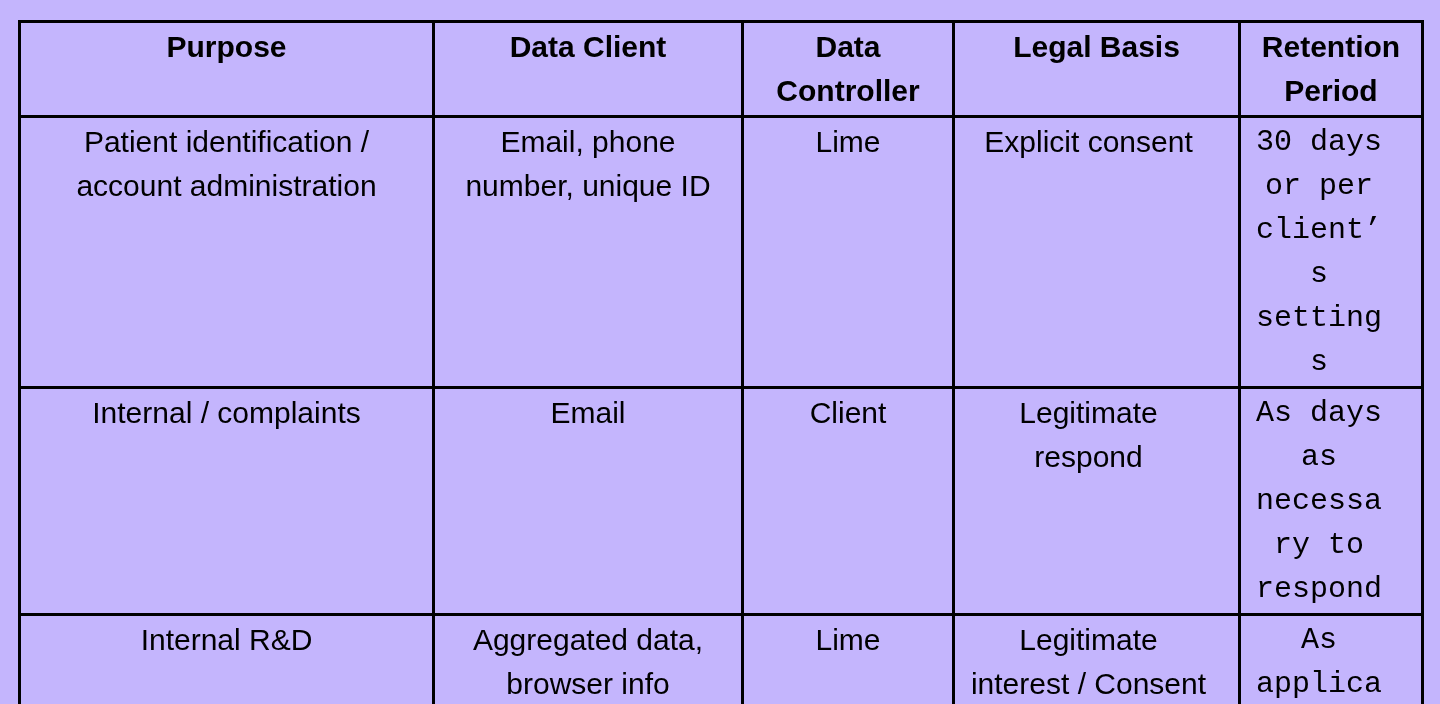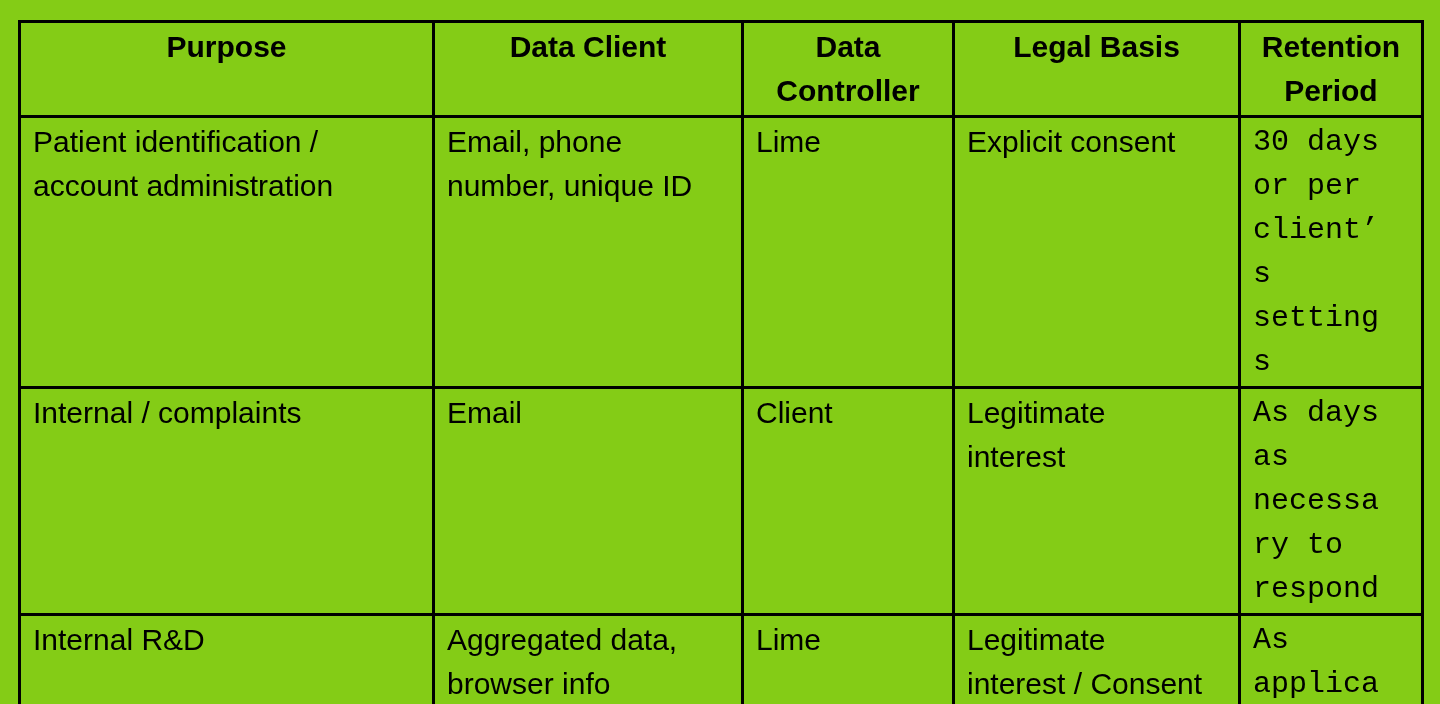--- a/index.html
+++ b/index.html
@@ -7,21 +7,21 @@
     padding: 0;
     background: #ffffff;
     width: 1440px;
     height: 704px;
     font-family: "Liberation Sans", sans-serif;
   }
   .page {
     position: relative;
     width: 1440px;
     height: 704px;
-    background: #84cc16;
+    background: #c4b5fd;
   }
   table.doc-table {
     position: absolute;
     left: 18px;
     top: 20px;
     width: 1403px;
     border-collapse: collapse;
     table-layout: fixed;
   }
   .doc-table th,
@@ -34,21 +34,21 @@
     overflow: hidden;
     word-wrap: break-word;
   }
   .doc-table th {
     font-weight: bold;
     text-align: center;
     padding: 2px 6px;
   }
   .doc-table td {
     font-weight: normal;
-    text-align: left;
+    text-align: center;
     padding: 2px 12px;
   }
   
   .doc-table td.c4 { padding-right: 28px; }
   .doc-table td.c5 { padding-right: 36px; font-family: Liberation Mono, monospace; }
   tr.hdr-row  { height: 87px;  }
   tr.row-1    { height: 180px; }
   tr.row-2    { height: 88px;  }
   tr.row-3    { height: 178px; }
   tr.row-4    { height: 130px; }
@@ -84,21 +84,21 @@
         <td class="c1">Patient identification / account administration</td>
         <td class="c2">Email, phone number, unique ID</td>
         <td class="c3">Lime</td>
         <td class="c4">Explicit consent</td>
         <td class="c5">30 days or per client’s settings</td>
       </tr>
       <tr class="row-3">
         <td class="c1">Internal / complaints</td>
         <td class="c2">Email</td>
         <td class="c3">Client</td>
-        <td class="c4">Legitimate interest</td>
+        <td class="c4">Legitimate respond</td>
         <td class="c5">As days as necessary to respond</td>
       </tr>
       <tr class="row-4">
         <td class="c1">Internal R&amp;D</td>
         <td class="c2">Aggregated data, browser info</td>
         <td class="c3">Lime</td>
         <td class="c4">Legitimate interest / Consent</td>
         <td class="c5">As applicable</td>
       </tr>
     </tbody>

